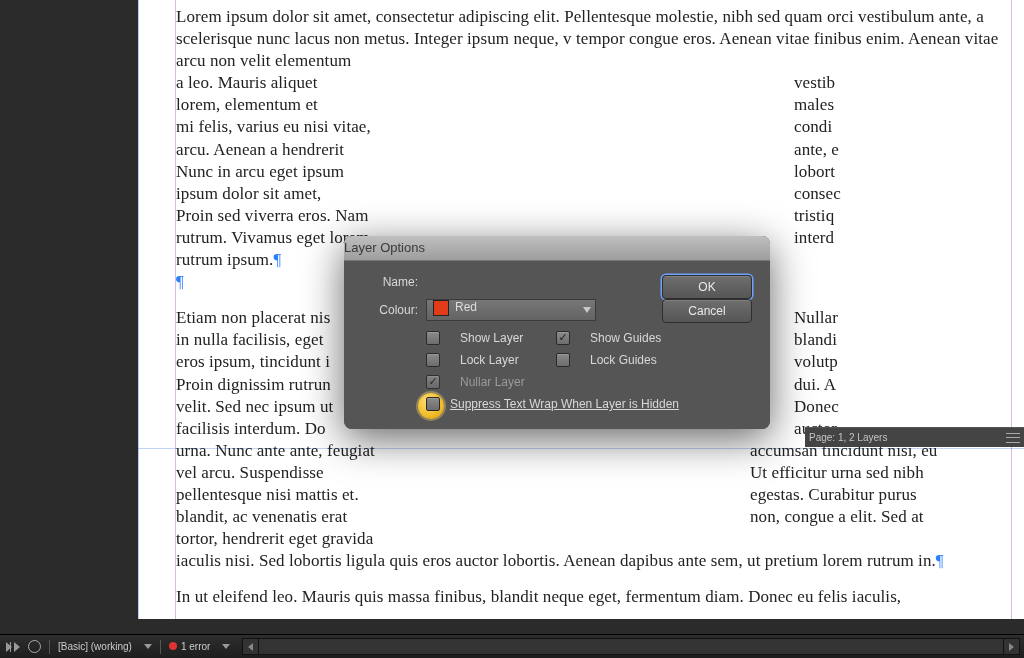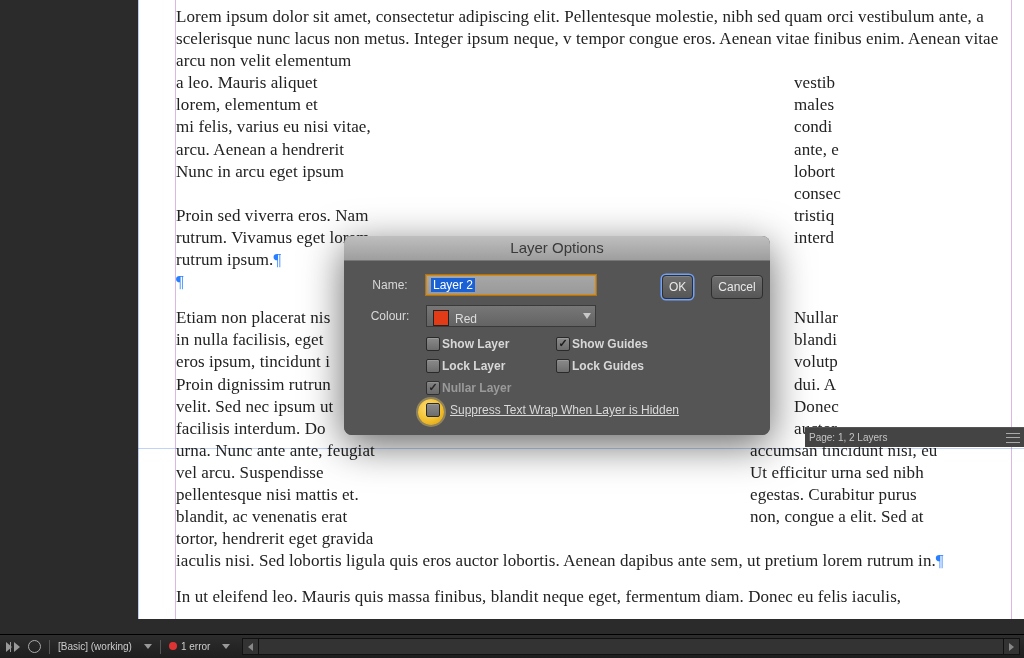--- a/index.html
+++ b/index.html
@@ -121,68 +121,67 @@
     box-shadow: 0 10px 40px rgba(0,0,0,0.6);
     overflow: hidden;
     background: #555555;
     font-size: 12px;
     color: #ddd;
   }
   .dialog .titlebar {
     height: 24px;
     background: linear-gradient(#bfbfbf, #9e9e9e);
     color: #3a3a3a;
-    text-align: center;
     line-height: 24px;
-    font-size: 15px;
+    font-size: 13px;
     border-bottom: 1px solid #777;
   }
   .dialog .body {
     padding: 14px 18px 18px 18px;
     background: #555555;
   }
   .dialog .row2 {
     display: flex; align-items: center;
     margin-bottom: 10px;
   }
   .dialog .lbl {
-    width: 56px; text-align: center;
+    width: 56px; text-align: right;
     color: #d8d8d8; font-size: 12px;
     margin-right: 8px;
   }
   .name-field {
     width:170px; height:20px;
     border:1px solid #d68a12; outline:1px solid rgba(214,138,18,0.6);
     background: linear-gradient(#a6a6a6,#9a9a9a);
     display:flex; align-items:center; padding:0 4px; box-sizing:border-box;
   }
   .name-field span.sel {
     background:#1b61d6; color:#fff; padding:0 2px; font-size:12px;
   }
   .color-select {
     width: 170px; height: 22px;
     background: linear-gradient(#777,#636363);
     border: 1px solid #3a3a3a;
-    display: flex; align-items: flex-end;
+    display: flex; align-items: flex-start;
     box-sizing: border-box;
     position: relative;
   }
   .color-select .swatch {
     width: 14px; height: 14px; background: #e23b17;
     border: 1px solid #222; margin: 0 6px;
   }
   .color-select .dd {
     position:absolute; right:4px; top:7px;
     width:0;height:0;border-left:4px solid transparent;border-right:4px solid transparent;border-top:6px solid #c8c8c8;
   }
   .btncol {
     position: absolute;
     right: 18px; top: 14px;
     width: 90px;
-    display:flex; flex-direction:row; gap:18px;
+    display:flex; flex-direction:column; gap:0;
   }
   .btncol button {
     height: 24px;
     background: linear-gradient(#6e6e6e,#565656);
     border: 1px solid #2e2e2e;
     border-radius: 4px;
     color: #e9e9e9;
     font-size: 12px;
     cursor: pointer;
     box-shadow: inset 0 1px 0 rgba(255,255,255,0.12);
@@ -191,21 +190,21 @@
     box-shadow: 0 0 0 1.5px #6fa2ff, inset 0 1px 0 rgba(255,255,255,0.15);
   }
   .checks {
     margin-left: 64px; margin-top: 4px;
     display: grid;
     grid-template-columns: 130px 150px;
     row-gap: 8px;
     font-size: 12px;
     color: #d8d8d8;
   }
-  .checks label { display:flex; align-items:flex-start; gap:2px; white-space:nowrap;font-weight:bold;}
+  .checks label { display:flex; align-items:flex-start; gap:20px; white-space:nowrap;}
   .checks .cb {
     width:12px;height:12px;
     border:1px solid #2a2a2a;
     background: linear-gradient(#8a8a8a,#6d6d6d);
     display:inline-flex;align-items:center;justify-content:center;
     border-radius:2px;
     box-shadow: inset 0 1px 0 rgba(255,255,255,0.15);
   }
   .checks .cb.checked::after,
   .checks .cb.semi::after{
@@ -265,20 +264,21 @@
       </span>
     <span class="row">
         <span class="col-left">arcu. Aenean a hendrerit</span>
         <span class="col-right">ante, e</span>
       </span>
     <span class="row">
         <span class="col-left">Nunc in arcu eget ipsum</span>
         <span class="col-right">lobort</span>
       </span>
     <span class="row">
+        <span class="col-left">ipsum dolor sit amet,</span>
         <span class="col-right">consec</span>
       </span>
     <span class="row">
         <span class="col-left">Proin sed viverra eros. Nam</span>
         <span class="col-right">tristiq</span>
       </span>
     <span class="row">
         <span class="col-left">rutrum. Vivamus eget lorem</span>
         <span class="col-right">interd</span>
       </span>
@@ -347,23 +347,20 @@
       <span></span>
     </span>
 </div>
 
 <div class="dialog">
   <div class="titlebar">Layer Options</div>
   <div class="body" style="position:relative">
 
     <div class="row2">
       <span class="lbl">Name:</span>
-      <div class="name-field">
-        <span class="sel">Layer 2</span>
-      </div>
     </div>
 
     <div class="row2">
       <span class="lbl">Colour:</span>
       <div class="color-select">
         <span class="swatch" style="background: rgb(226, 59, 23);"></span>
         <span>Red</span>
         <span class="dd"></span>
       </div>
     </div>

